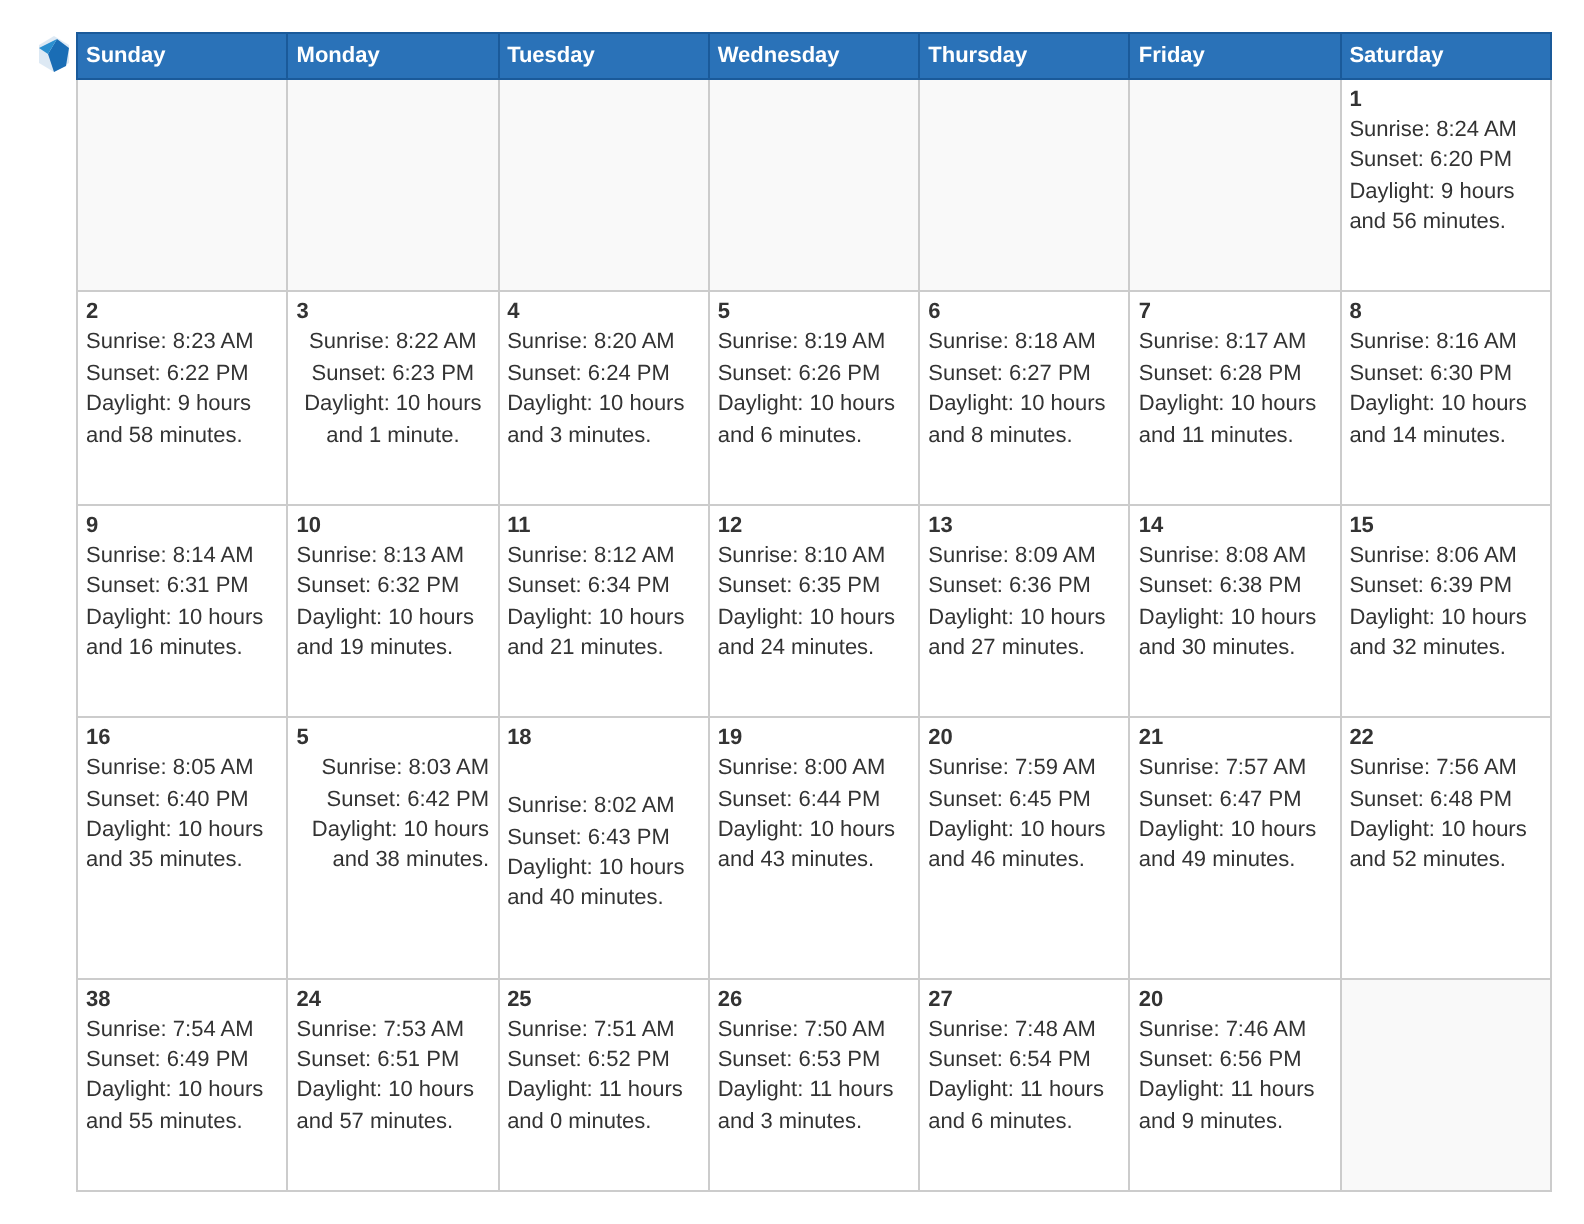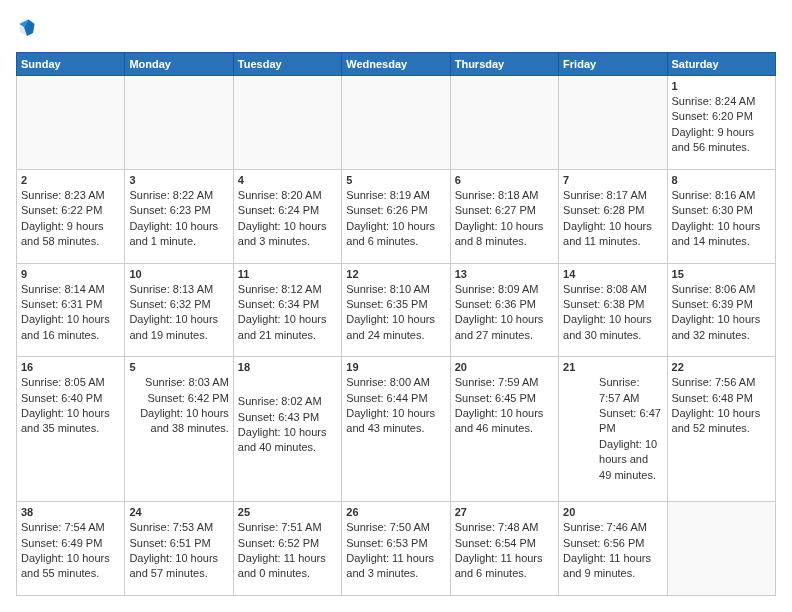--- a/index.html
+++ b/index.html
@@ -8,21 +8,21 @@
       background: #fff;
       width: 792px;
       height: 612px;
       overflow: hidden;
     }
     .page {
       width: 792px;
       height: 612px;
       padding: 16px;
       display: flex;
-      flex-direction: column;
+      flex-direction: row;
     }
     .header {
       display: flex;
       justify-content: space-between;
       align-items: flex-start;
       margin-bottom: 10px;
     }
     .logo {
       display: flex;
       align-items: center;
@@ -146,21 +146,21 @@
         </tr>
         <tr>
           <td>
             <span class="day-num">2</span>
             <div class="day-info" style="white-space: pre-line;">Sunrise: 8:23 AM
 Sunset: 6:22 PM
 Daylight: 9 hours and 58 minutes.</div>
           </td>
           <td>
             <span class="day-num">3</span>
-            <div class="day-info" style="white-space: pre-line;">Sunrise: 8:22 AM
+            <div class="day-info" style="white-space: pre-line; text-align: center;">Sunrise: 8:22 AM
 Sunset: 6:23 PM
 Daylight: 10 hours and 1 minute.</div>
           </td>
           <td>
             <span class="day-num">4</span>
             <div class="day-info" style="white-space: pre-line;">Sunrise: 8:20 AM
 Sunset: 6:24 PM
 Daylight: 10 hours and 3 minutes.</div>
           </td>
           <td>
@@ -258,21 +258,21 @@
 Daylight: 10 hours and 43 minutes.</div>
           </td>
           <td>
             <span class="day-num">20</span>
             <div class="day-info" style="white-space: pre-line;">Sunrise: 7:59 AM
 Sunset: 6:45 PM
 Daylight: 10 hours and 46 minutes.</div>
           </td>
           <td>
             <span class="day-num">21</span>
-            <div class="day-info" style="white-space: pre-line; margin-left: 36px;">Sunrise: 7:57 AM
+            <div class="day-info" style="white-space: pre-line;">Sunrise: 7:57 AM
 Sunset: 6:47 PM
 Daylight: 10 hours and 49 minutes.</div>
           </td>
           <td>
             <span class="day-num">22</span>
             <div class="day-info" style="white-space: pre-line;">Sunrise: 7:56 AM
 Sunset: 6:48 PM
 Daylight: 10 hours and 52 minutes.</div>
           </td>
         </tr>

